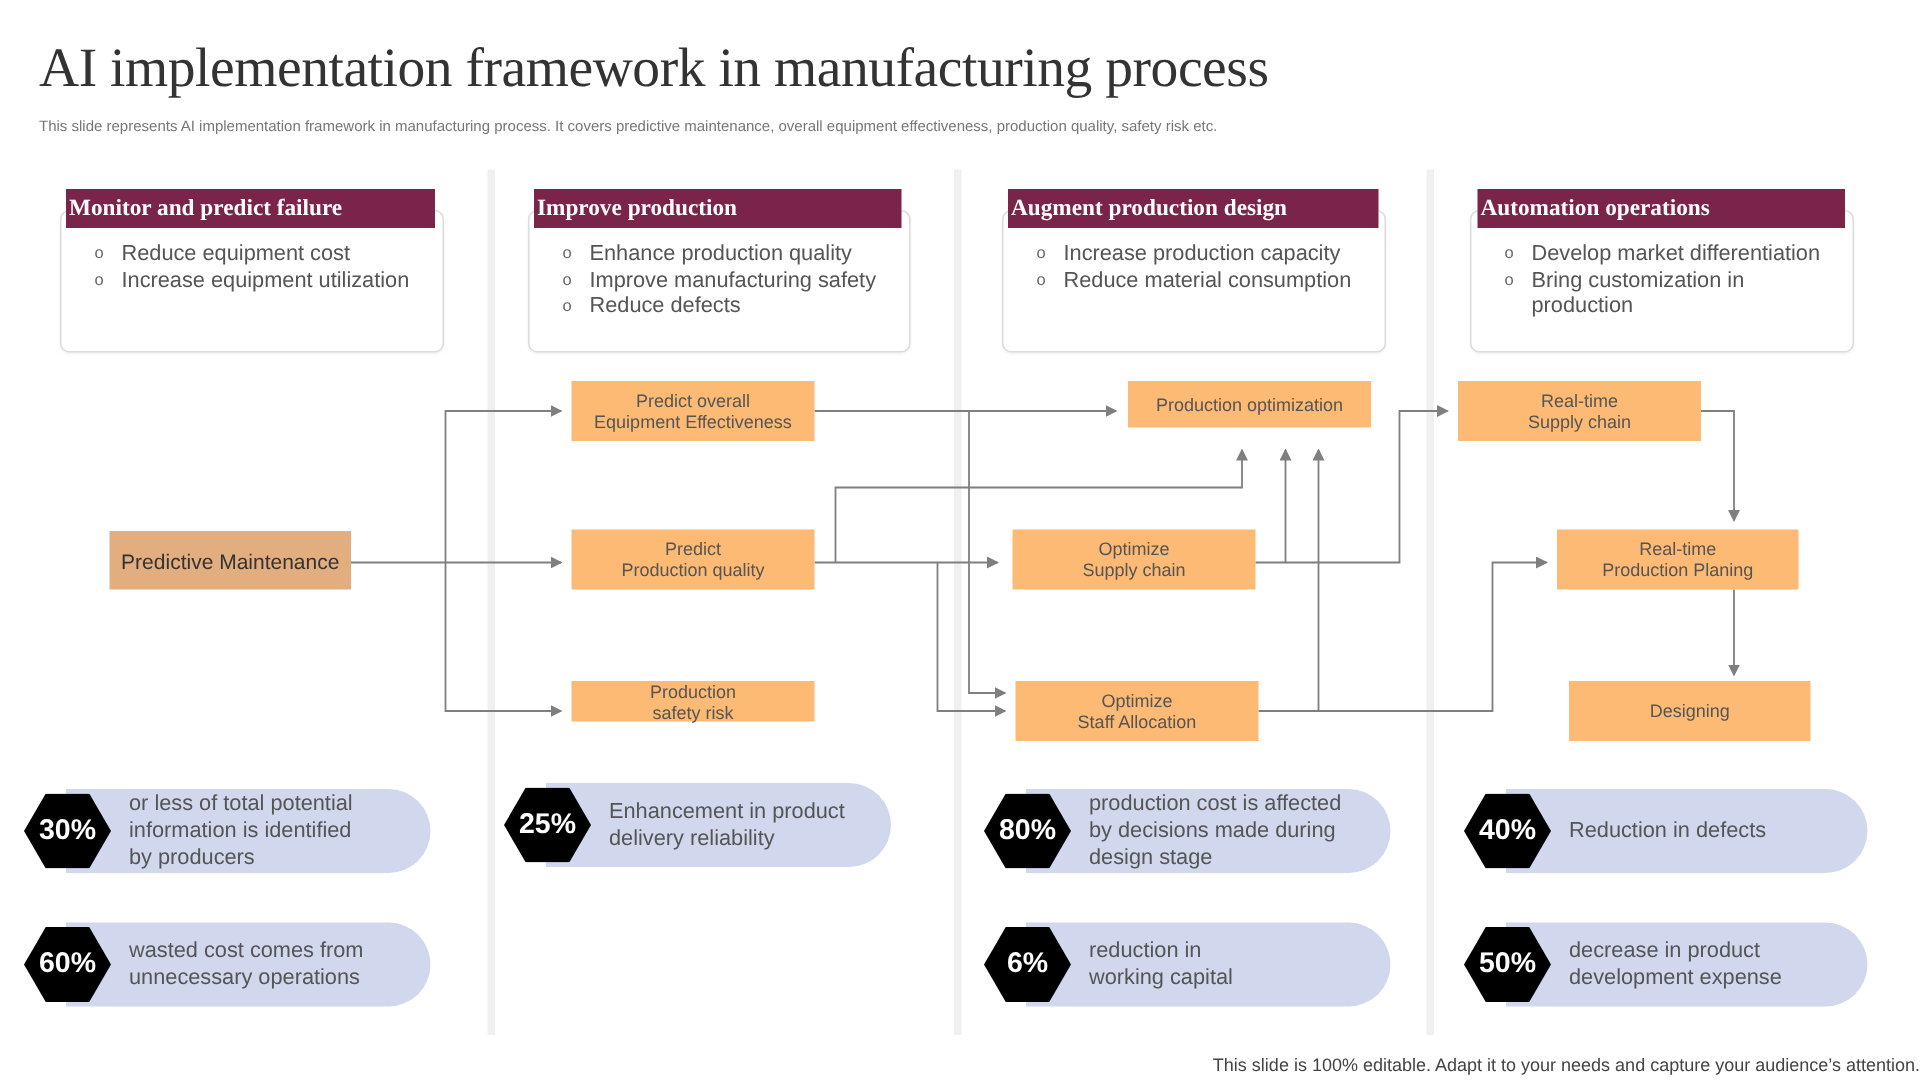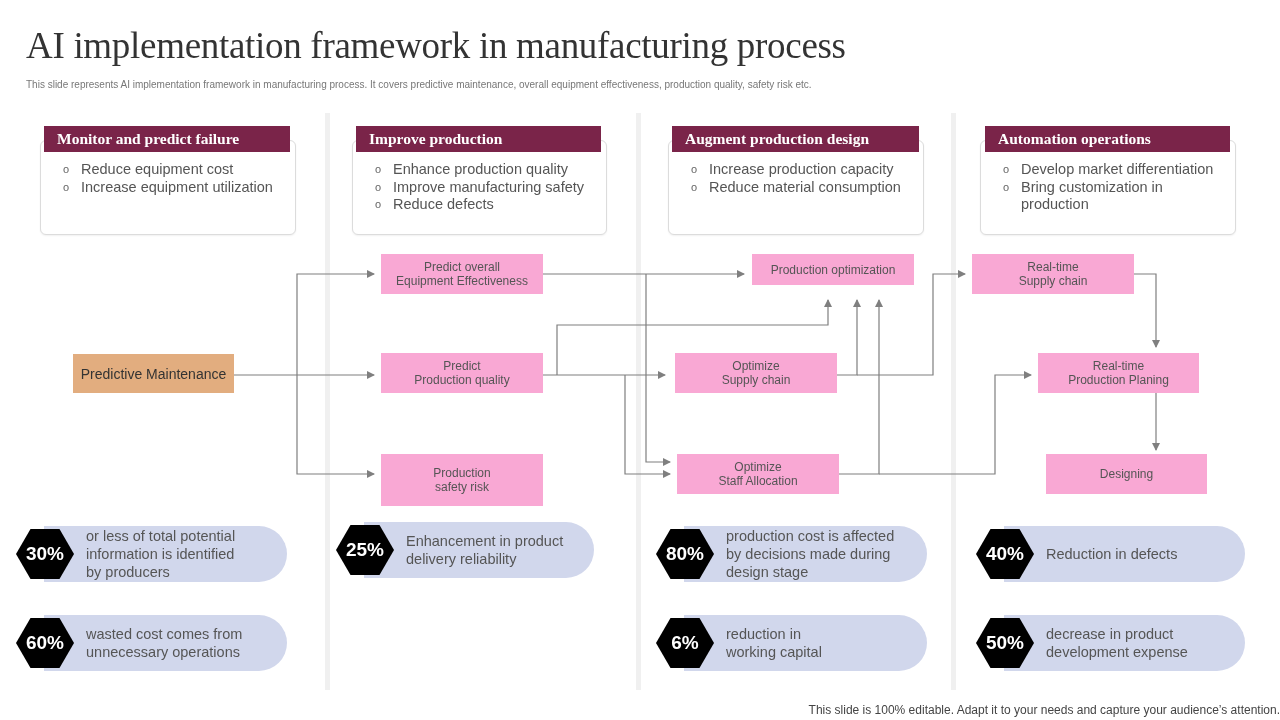--- a/index.html
+++ b/index.html
@@ -5,26 +5,26 @@
   * { box-sizing: border-box; margin: 0; padding: 0; }
   html, body { width: 1280px; height: 720px; background: #ffffff; overflow: hidden; }
   body { position: relative; font-family: "Liberation Sans", sans-serif; color: #444; }
 
   .title { position: absolute; left: 26px; top: 24px; font-family: "Liberation Serif", serif; font-size: 37px; color: #333; font-weight: normal; letter-spacing: -0.3px; }
   .subtitle { position: absolute; left: 26px; top: 79px; font-size: 10px; color: #777; }
 
   .col-divider { position: absolute; top: 113px; width: 5px; height: 577px; background: #f0f0f0; }
 
   .card { position: absolute; top: 140px; height: 95px; border: 1px solid #dcdcdc; border-radius: 6px; background: #fff; box-shadow: 0 1px 2px rgba(0,0,0,0.06); }
-  .card-header { position: absolute; top: 126px; height: 26px; background: #7a2449; color: #fff; font-family: "Liberation Serif", serif; font-weight: bold; font-size: 15.5px; line-height: 26px; padding-left: 13px; white-space: nowrap; }
+  .card-header { position: absolute; top: 126px; height: 26px; background: #7a2449; color: #fff; font-family: "Liberation Serif", serif; font-weight: bold; font-size: 15.5px; line-height: 26px; padding-left: 2px; white-space: nowrap; }
   .card ul { list-style: none; padding: 20px 0 0 22px; }
   .card li { font-size: 14.5px; color: #555; line-height: 17.5px; position: relative; padding-left: 18px; }
   .card li .bullet { position: absolute; left: 0; top: 0; font-size: 11px; color: #666; }
 
-  .node { position: absolute; background: #f9a8d4; color: #555; font-size: 12px; line-height: 14px; text-align: center; display: flex; align-items: center; justify-content: center; white-space: pre-line; }
+  .node { position: absolute; background: #fdba74; color: #555; font-size: 12px; line-height: 14px; text-align: center; display: flex; align-items: center; justify-content: center; white-space: pre-line; }
   .node.root { background: #e2ad7f; color: #333; font-size: 14px; }
 
   svg.flow { position: absolute; left: 0; top: 0; width: 1280px; height: 720px; pointer-events: none; }
 
   .stat { position: absolute; height: 56px; }
   .stat .pill { position: absolute; left: 28px; top: 0; height: 100%; right: 0; background: #d1d7ec; border-radius: 0 28px 28px 0; }
   .stat .hex { position: absolute; left: 0; top: 3px; width: 58px; height: 50px; background: #000000; clip-path: polygon(25% 0, 75% 0, 100% 50%, 75% 100%, 25% 100%, 0 50%); color: #fff; font-weight: bold; font-size: 19px; display: flex; align-items: center; justify-content: center; }
   .stat .stat-text { position: absolute; left: 70px; top: 0; height: 100%; display: flex; align-items: center; font-size: 14.5px; line-height: 18px; color: #555; white-space: pre-line; }
 
   .footer { position: absolute; left: 0; width: 1280px; top: 703px; text-align: right; font-size: 12px; color: #444; }
@@ -94,21 +94,21 @@
     <path d="M1134,274 H1156 V347" marker-end="url(#arr)"></path>
     <path d="M1156,393 V450" marker-end="url(#arr)"></path>
   </g>
 </svg>
 
 <div class="node root" style="left:73px; top:354px; width:161px; height:39px;">Predictive Maintenance</div>
 <div class="node" style="left:381px; top:254px; width:162px; height:40px;">Predict overall
 Equipment Effectiveness</div>
 <div class="node" style="left:381px; top:353px; width:162px; height:40px;">Predict
 Production quality</div>
-<div class="node" style="left:381px; top:454px; width:162px; height:52px;">Production
+<div class="node" style="left:381px; top:454px; width:162px; height:27px;">Production
 safety risk</div>
 <div class="node" style="left:752px; top:254px; width:162px; height:31px;">Production optimization</div>
 <div class="node" style="left:675px; top:353px; width:162px; height:40px;">Optimize
 Supply chain</div>
 <div class="node" style="left:677px; top:454px; width:162px; height:40px;">Optimize
 Staff Allocation</div>
 <div class="node" style="left:972px; top:254px; width:162px; height:40px;">Real-time
 Supply chain</div>
 <div class="node" style="left:1038px; top:353px; width:161px; height:40px;">Real-time
 Production Planing</div>

